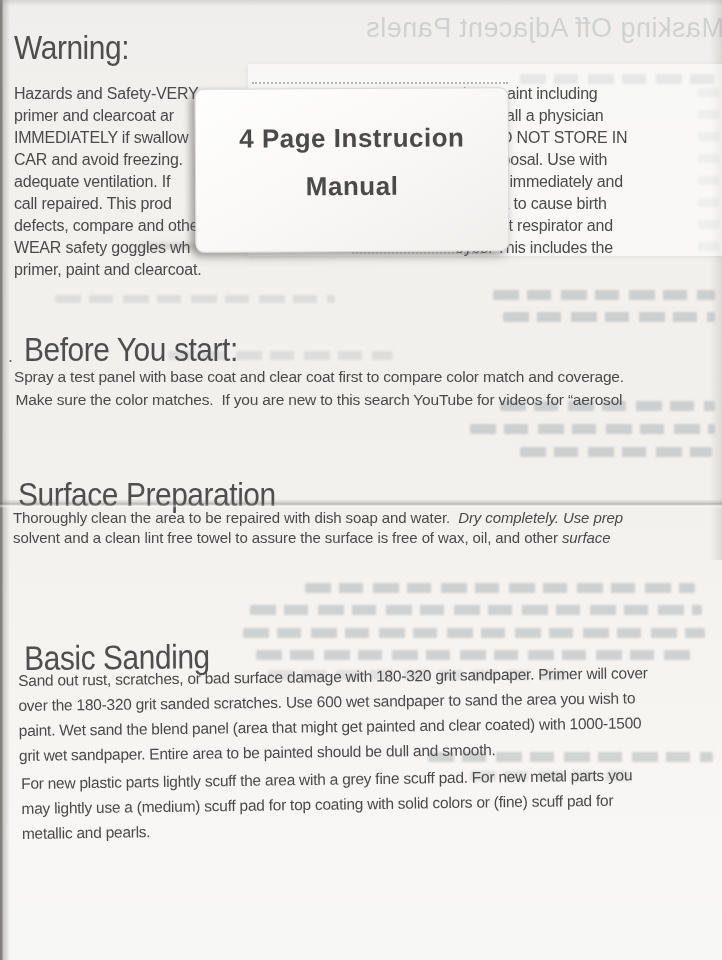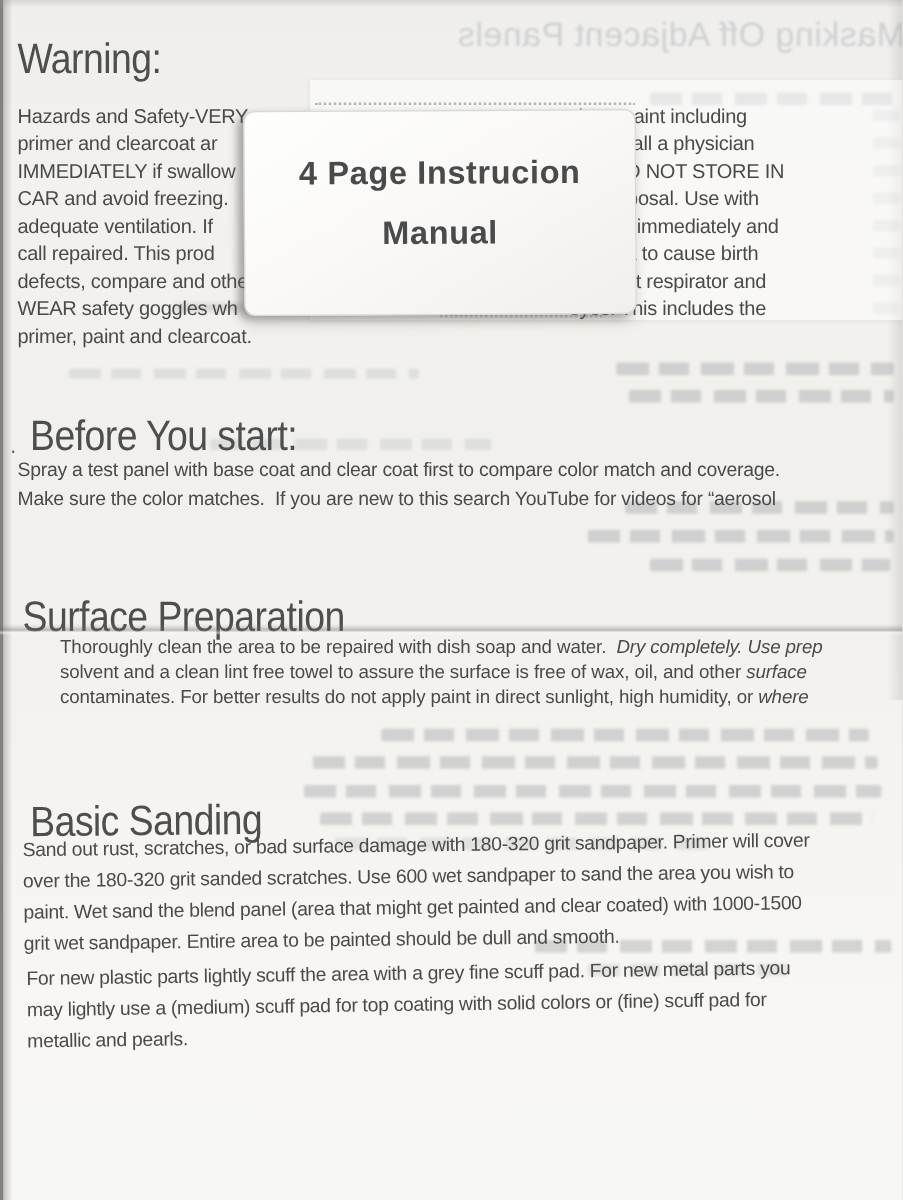--- a/index.html
+++ b/index.html
@@ -42,23 +42,23 @@
   .h-basic{left:24px;top:616px;transform:scaleX(0.88) rotate(-0.5deg);}
 
   .para{position:absolute;color:#4a4a4a;z-index:2;}
   .para .ln{white-space:pre;}
   .para em{font-style:italic;}
   .para1{left:14px;top:85px;font-size:16px;letter-spacing:-0.2px;}
   .w-line{position:relative;height:22px;}
   .w-line .lf{position:absolute;left:0;top:0;white-space:pre;}
   .w-line .rf{position:absolute;left:441px;top:0;white-space:pre;}
   .para2{left:14px;top:368px;font-size:15.5px;letter-spacing:-0.2px;}
-  .para2 .ln{height:23px;}
+  .para2 .ln{height:23px;text-align:center;}
   .para3{left:13px;top:509px;font-size:15px;letter-spacing:-0.1px;}
-  .para3 .ln{height:20px;margin-left:35px;}
+  .para3 .ln{height:20px;}
   .para4{left:18px;top:672px;font-size:15.5px;letter-spacing:-0.25px;
     transform:rotate(-0.7deg);transform-origin:left top;}
   .para4 .ln{height:25px;}
   .para5{left:21px;top:775px;font-size:15.5px;letter-spacing:-0.25px;
     transform:rotate(-0.8deg);transform-origin:left top;}
   .para5 .ln{height:25px;}
   .stray{position:absolute;left:8px;top:346px;font-size:18px;color:#6a6a6a;}
 
   .divider{position:absolute;left:0;top:499px;width:100%;height:9px;z-index:1;
     background:linear-gradient(180deg,rgba(120,118,115,0) 0%,rgba(120,118,115,0.18) 30%,rgba(95,93,90,0.38) 55%,rgba(255,255,255,0.5) 80%,rgba(255,255,255,0) 100%);}
@@ -164,21 +164,20 @@
     <div class="ln">Spray a test panel with base coat and clear coat first to compare color match and coverage.</div>
     <div class="ln">Make sure the color matches.  If you are new to this search YouTube for videos for “aerosol</div>
   </div>
 
   <h1 class="h h-surface">Surface Preparation</h1>
   <div class="divider"></div>
 
   <div class="para para3">
     <div class="ln"><span>Thoroughly clean the area to be repaired with dish soap and water.  </span><em>Dry completely. Use prep</em></div>
     <div class="ln"><span>solvent and a clean lint free towel to assure the surface is free of wax, oil, and other </span><em>surface</em></div>
-    <div class="ln"><span>contaminates. For better results do not apply paint in direct sunlight, high humidity, or </span><em>where</em></div>
   </div>
 
   <h1 class="h h-basic">Basic Sanding</h1>
 
   <div class="para para4">
     <div class="ln">Sand out rust, scratches, or bad surface damage with 180-320 grit sandpaper. Primer will cover</div>
     <div class="ln">over the 180-320 grit sanded scratches. Use 600 wet sandpaper to sand the area you wish to</div>
     <div class="ln">paint. Wet sand the blend panel (area that might get painted and clear coated) with 1000-1500</div>
     <div class="ln">grit wet sandpaper. Entire area to be painted should be dull and smooth.</div>
   </div>

